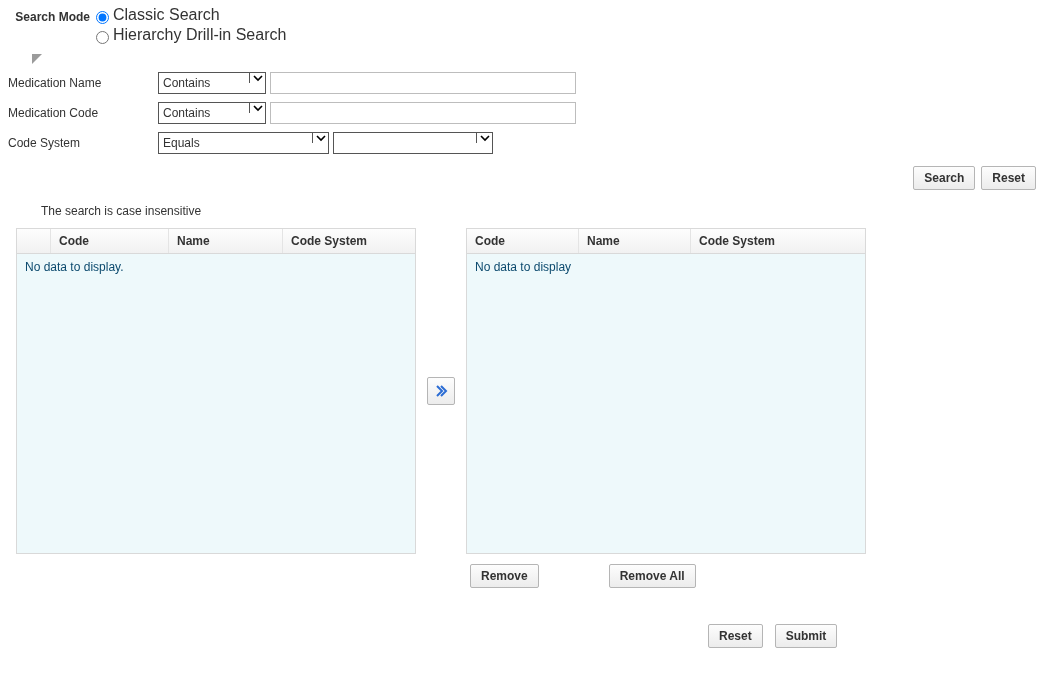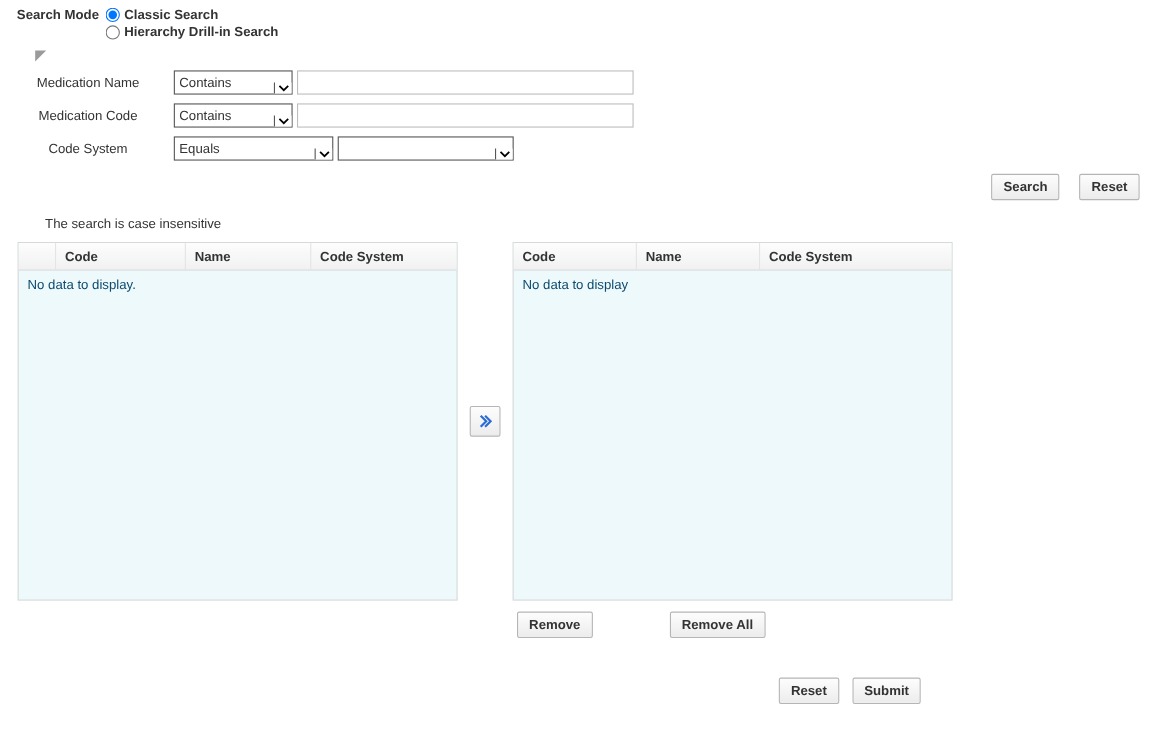--- a/index.html
+++ b/index.html
@@ -13,47 +13,47 @@
   }
   .label-col {
     width: 150px;
     text-align: right;
     padding-right: 6px;
     font-weight: bold;
     color: #333;
   }
   .label-col-plain {
     width: 150px;
-    text-align: center;
+    text-align: left;
     padding-right: 6px;
     color: #333;
   }
   .radio-row { display: flex; align-items: flex-end; margin-bottom: 2px; }
   .radio-indent { width: 88px; }
   input[type="radio"] { margin: 0 4px 0 0; vertical-align: middle; }
-  .radio-label { font-size: 12px; font-weight: bold; }
+  .radio-label { font-size: 16px; }
 
   .collapse-icon {
     width: 0; height: 0;
     border-top: 10px solid #9b9b9b;
     border-right: 10px solid transparent;
     margin: 10px 0 8px 24px;
   }
 
   .field-row { display: flex; align-items: center; margin: 8px 0; }
   .select-wrap {
     position: relative;
     display: inline-flex;
-    align-items: flex-end;
+    align-items: flex-start;
     border: 1px solid #555;
     height: 22px;
     background: #fff;
   }
   .select-wrap.narrow { width: 108px; }
-  .select-wrap.med   { width: 145px; }
+  .select-wrap.med   { width: 171px; }
   .select-wrap.small { width: 160px; }
   .select-text {
     flex: 1;
     padding: 0 4px;
     line-height: 20px;
     white-space: nowrap;
     overflow: hidden;
   }
   .select-btn {
     width: 16px;
@@ -79,21 +79,21 @@
     background: linear-gradient(#fdfdfd,#ececec);
     padding: 4px 10px;
     font-size: 12px;
     font-weight: bold;
     color: #333;
     cursor: pointer;
     border-radius: 2px;
   }
   .actions-right {
     display: flex;
-    gap: 18px;
+    gap: 6px;
     justify-content: flex-end;
     padding-right: 6px;
     margin-top: 12px;
   }
 
   .hint { margin: 14px 0 10px 33px; }
 
   .tables-area {
     display: flex;
     align-items: flex-start;

